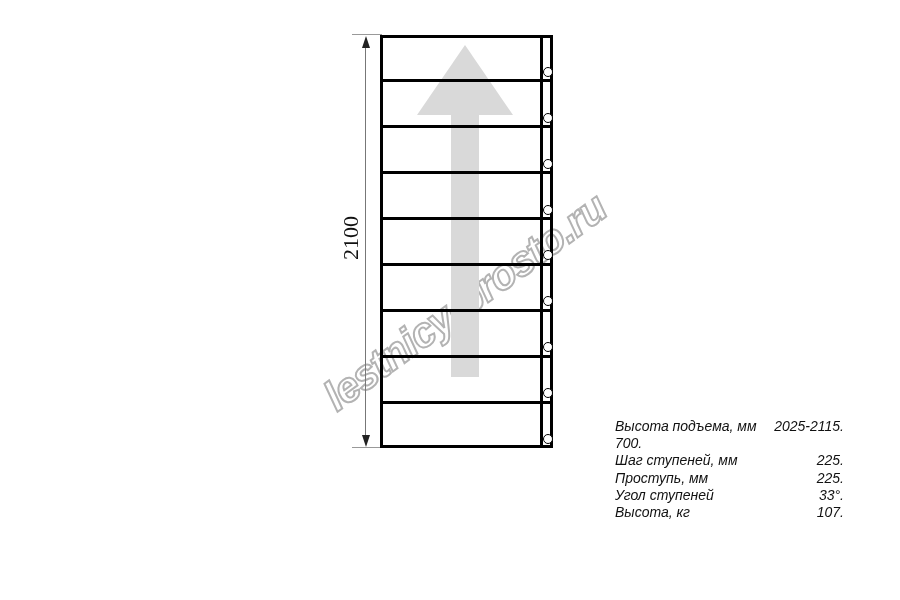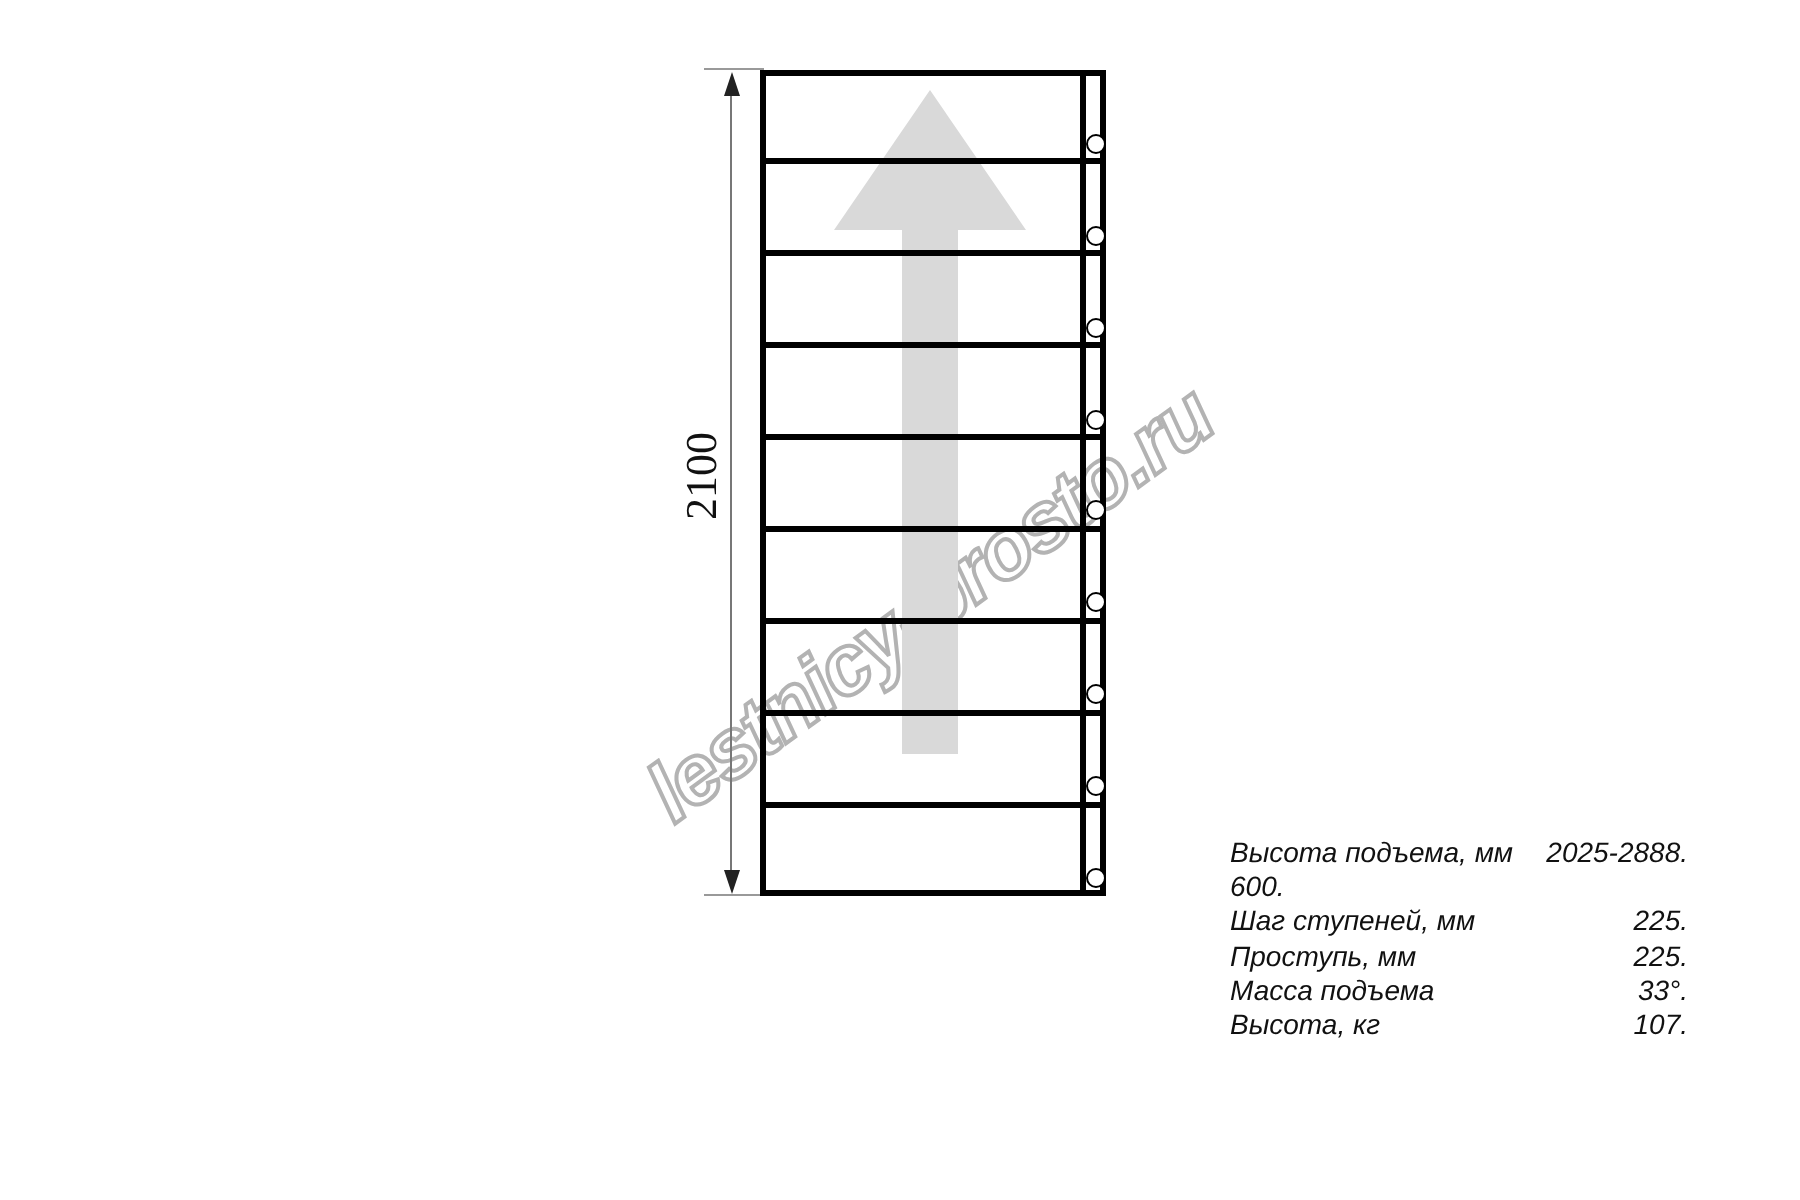--- a/index.html
+++ b/index.html
@@ -165,35 +165,35 @@
   <div class="abs ext-line ext-top"></div>
   <div class="abs ext-line ext-bottom"></div>
   <div class="abs dim-line"></div>
   <div class="abs dim-arrow-up"></div>
   <div class="abs dim-arrow-down"></div>
   <div class="abs dim-label">2100</div>
 
   <div class="abs specs">
       <div class="spec-row">
         <span class="spec-label">Высота подъема, мм</span>
-        <span class="spec-value">2025-2888.</span>
-      </div>
-      <div class="spec-row">
-        <span class="spec-value">600.</span>
+        <span class="spec-value">2025-2115.</span>
+      </div>
+      <div class="spec-row">
+        <span class="spec-value">700.</span>
       </div>
       <div class="spec-row">
         <span class="spec-label">Шаг ступеней, мм</span>
         <span class="spec-value">225.</span>
       </div>
       <div class="spec-row">
         <span class="spec-label">Проступь, мм</span>
         <span class="spec-value">225.</span>
       </div>
       <div class="spec-row">
-        <span class="spec-label">Масса подъема</span>
+        <span class="spec-label">Угол ступеней</span>
         <span class="spec-value">33°.</span>
       </div>
       <div class="spec-row">
         <span class="spec-label">Высота, кг</span>
         <span class="spec-value">107.</span>
       </div>
     </div>
 
 <div class="abs tread-line" style="top: 79.3889px;"></div>
     <div class="abs tread-line" style="top: 125.278px;"></div>

